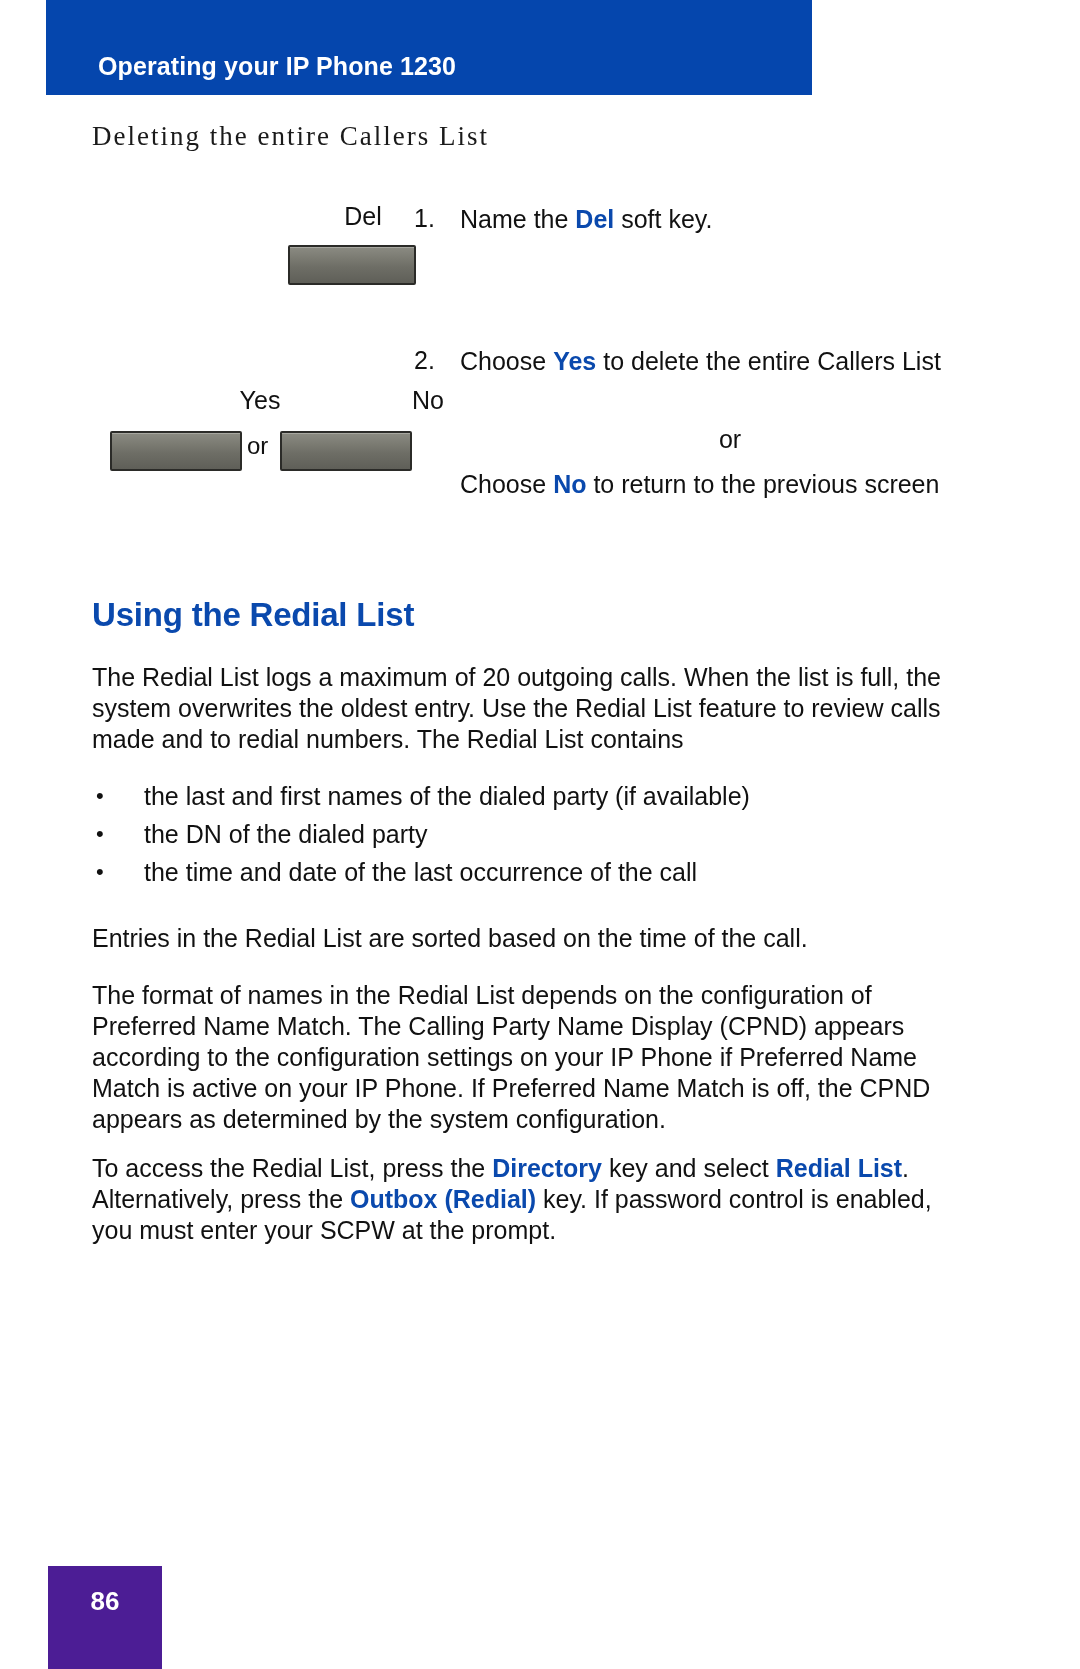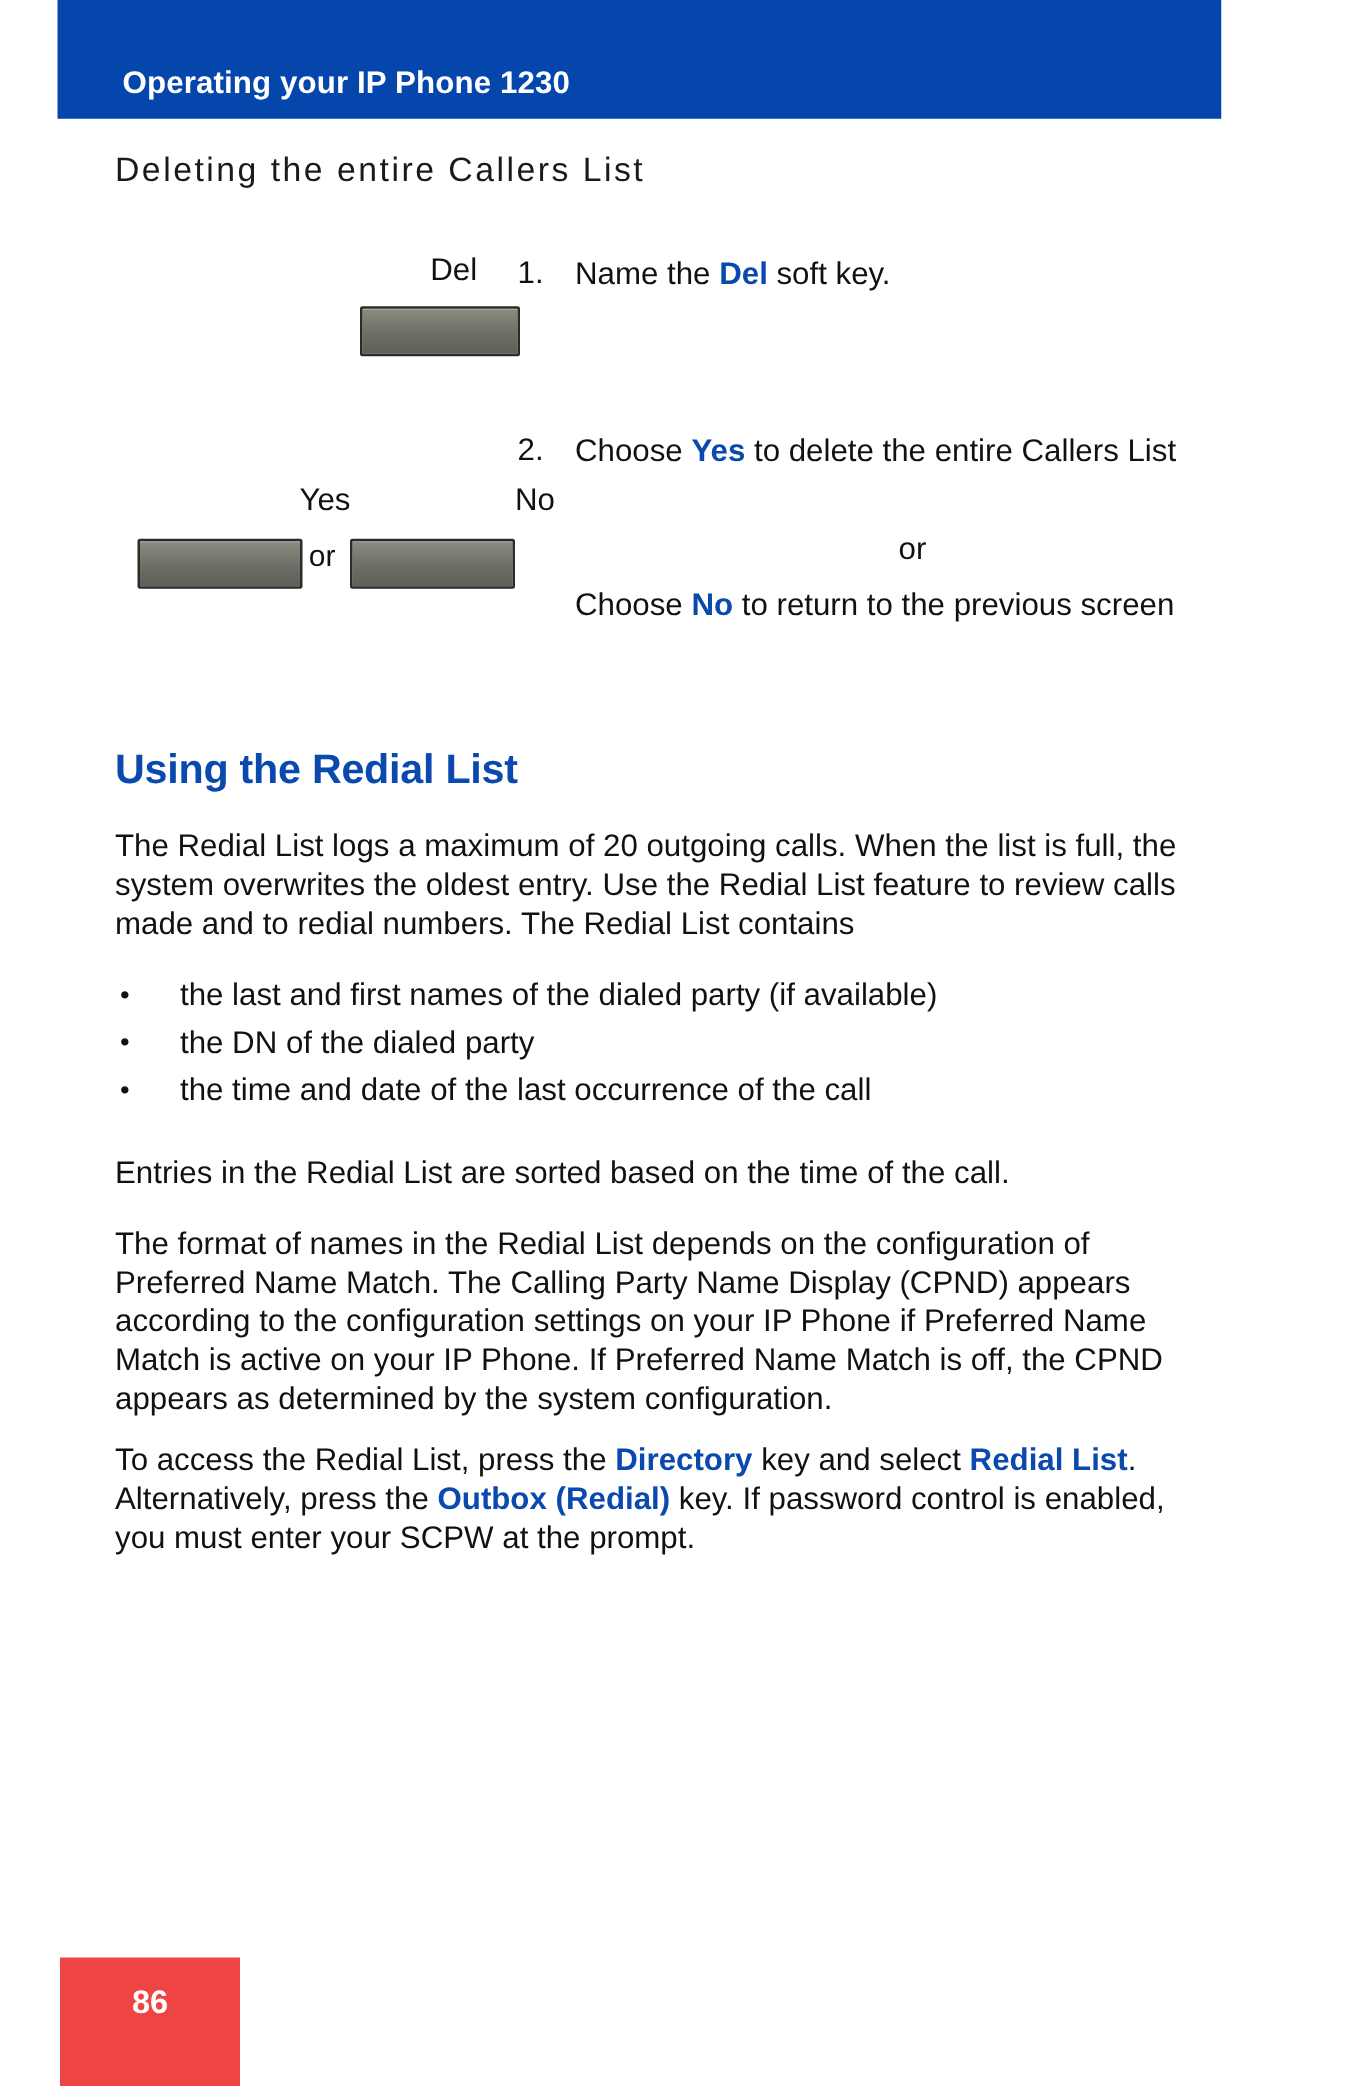--- a/index.html
+++ b/index.html
@@ -15,24 +15,23 @@
     font-family: "Liberation Sans", sans-serif;
     color: #000000;
     overflow: hidden;
   }
 
   
   .header-banner {
     position: absolute;
     left: 46px;
     top: 0px;
-    width: 918px;
+    width: 766px;
     height: 95px;
     background: #0546ad;
-    padding-left: 13px;
   }
   .header-banner-title {
     position: absolute;
     left: 52px;
     bottom: 14px;
     color: #ffffff;
     font-size: 25px;
     font-weight: bold;
     letter-spacing: 0.1px;
     white-space: nowrap;
@@ -47,20 +46,21 @@
   }
 
   
   .h3-heading {
     font-size: 27px;
     font-weight: normal;
     letter-spacing: 2.0px;
     color: #1a1a1a;
     margin: 0 0 14px 0;
     line-height: 1.2;
+    font-family: Liberation Serif, serif;
   }
   .h2-heading {
     font-size: 33px;
     font-weight: bold;
     color: #0a49ad;
     margin: 0;
     line-height: 1.25;
     letter-spacing: -0.2px;
   }
 
@@ -128,23 +128,23 @@
     top: 0;
     font-size: 22px;
     line-height: 38px;
   }
 
   
   .footer-block {
     position: absolute;
     left: 48px;
     top: 1566px;
-    width: 144px;
+    width: 114px;
     height: 103px;
-    background: #ef4444;
+    background: #4c1d95;
   }
   .footer-page-num {
     position: absolute;
     left: 0;
     right: 0;
     top: 20px;
     text-align: center;
     color: #ffffff;
     font-size: 26px;
     font-weight: bold;

